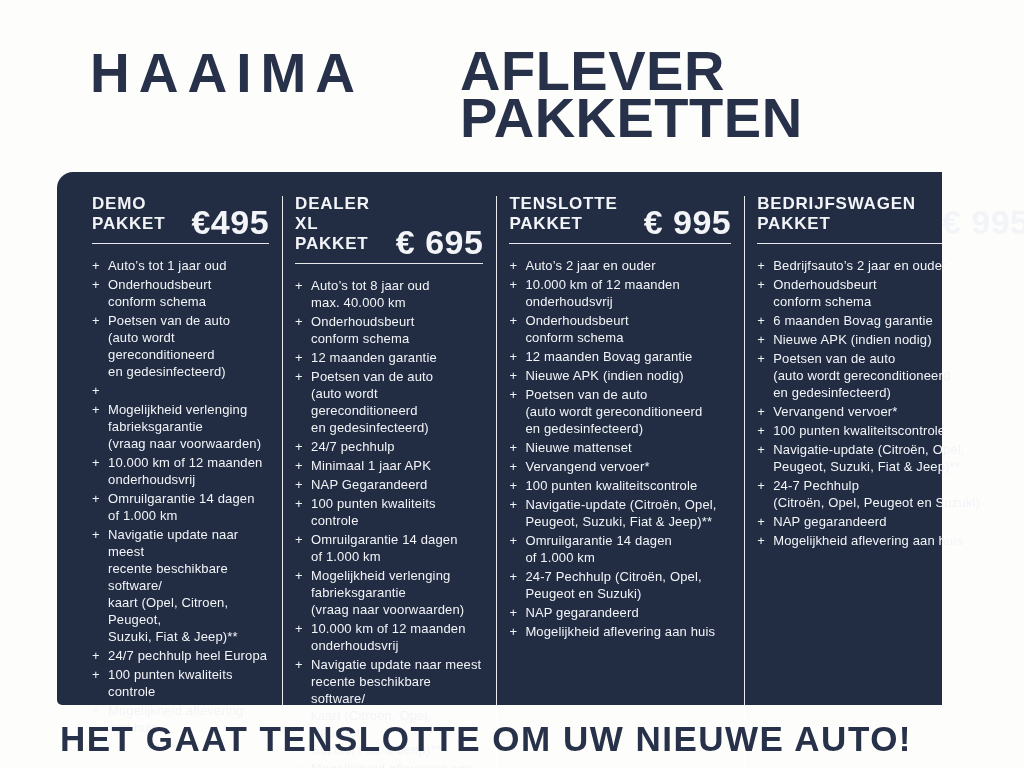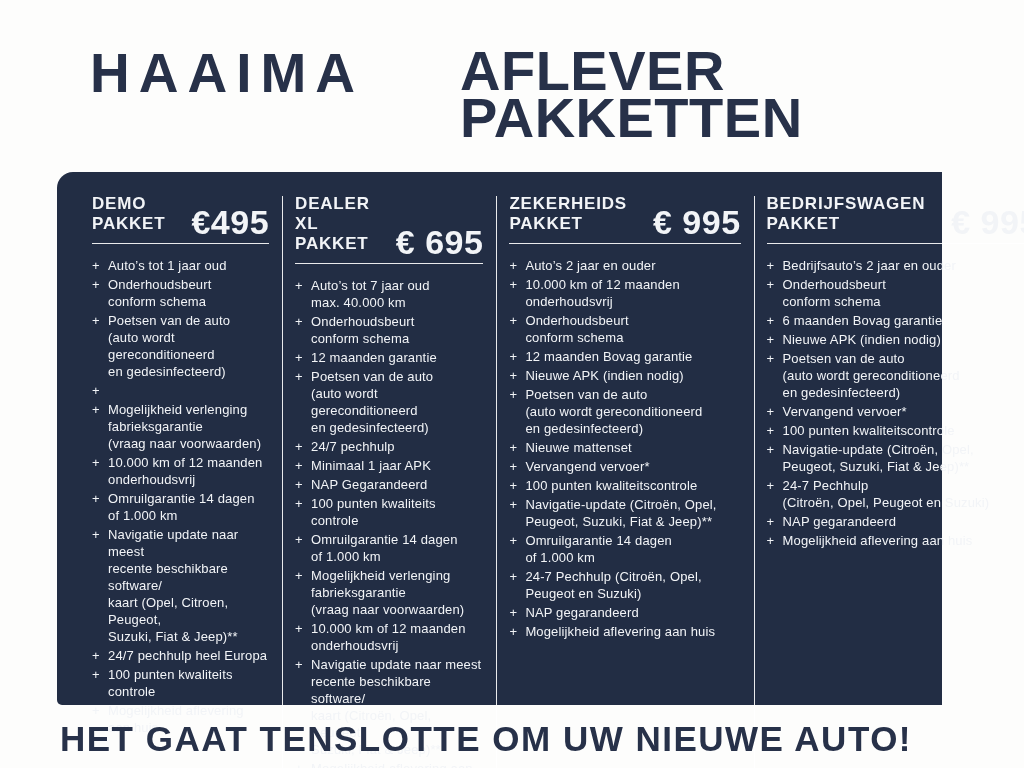--- a/index.html
+++ b/index.html
@@ -162,21 +162,21 @@
       <div class="col-name">
         <span class="n1">DEALER XL</span>
         <span class="n2">PAKKET</span>
       </div>
       <div class="col-price">€ 695</div>
     </div>
     <div class="rule"></div>
     <ul class="items">
   <li class="item">
     <span class="plus">+</span>
-    <span class="txt">Auto’s tot 7 jaar oud
+    <span class="txt">Auto’s tot 8 jaar oud
 max. 40.000 km</span>
   </li>
 
   <li class="item">
     <span class="plus">+</span>
     <span class="txt">Onderhoudsbeurt
 conform schema</span>
   </li>
 
   <li class="item">
@@ -242,21 +242,21 @@
     <span class="plus">+</span>
     <span class="txt">Mogelijkheid aflevering aan huis</span>
   </li>
 </ul>
     <div class="footnotes"></div>
   </div>
 
   <div class="col">
     <div class="col-head">
       <div class="col-name">
-        <span class="n1">ZEKERHEIDS</span>
+        <span class="n1">TENSLOTTE</span>
         <span class="n2">PAKKET</span>
       </div>
       <div class="col-price">€ 995</div>
     </div>
     <div class="rule"></div>
     <ul class="items">
   <li class="item">
     <span class="plus">+</span>
     <span class="txt">Auto’s 2 jaar en ouder</span>
   </li>

